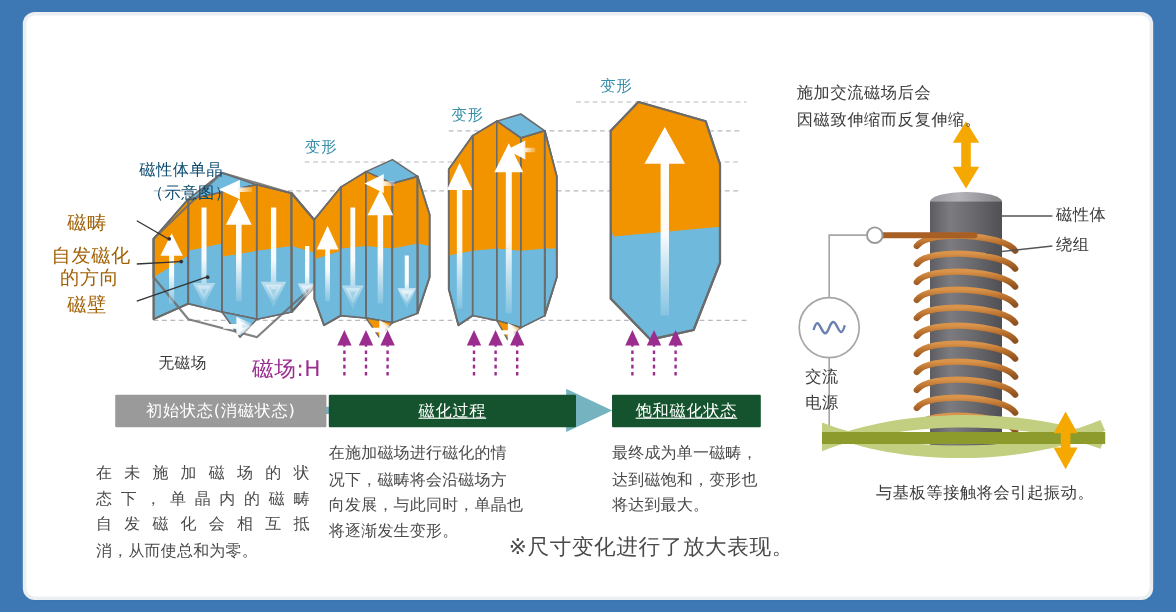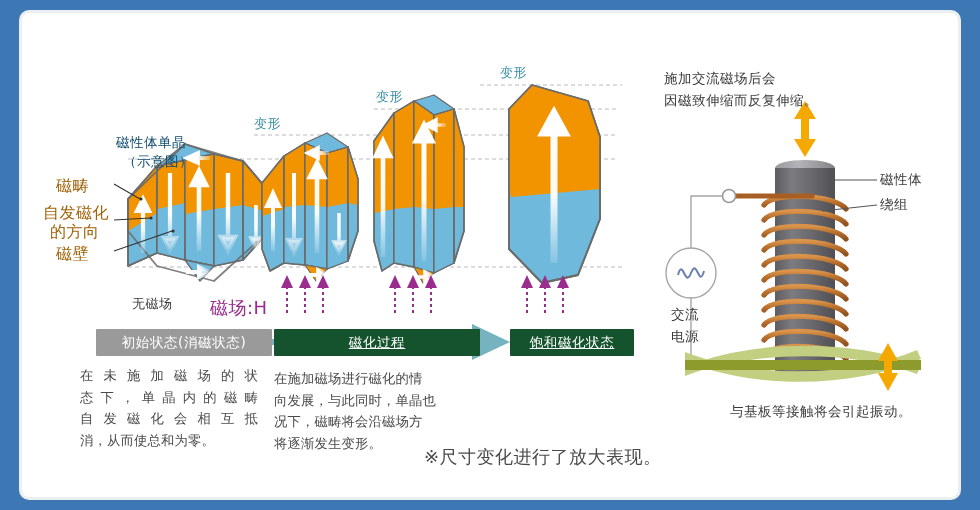--- a/index.html
+++ b/index.html
@@ -334,34 +334,39 @@
       <div class="txt cjk lbl-deform" style="left:354px;top:76px;">变形</div>
       <div class="txt cjk lbl-deform" style="left:478px;top:52px;">变形</div>
 
       <div class="txt cjk lbl-nofield" style="left:110px;top:283px;">无磁场</div>
       <div class="txt cjk lbl-field" style="left:188px;top:283px;">磁场:H</div>
 
       <div class="stepbox gray" style="left:58px;top:316px;width:176px;margin-left:16px;">初始状态(消磁状态)</div>
       <div class="stepbox teal" style="left:252px;top:316px;width:206px;">磁化过程</div>
       <div class="stepbox teal" style="left:488px;top:316px;width:124px;">饱和磁化状态</div>
 
-      <div class="body-col" style="left:58px;top:352px;width:178px;">
+      <div class="body-col" style="left:58px;top:371px;width:178px;">
         <div class="just">在未施加磁场的状</div>
         <div class="just">态下，单晶内的磁畴</div>
         <div class="just">自发磁化会相互抵</div>
         <div>消，从而使总和为零。</div>
       </div>
 
       <div class="body-col" style="left:252px;top:355px;width:215px;">
         <div>在施加磁场进行磁化的情</div>
+        <div>况下，磁畴将会沿磁场方</div>
         <div>向发展，与此同时，单晶也</div>
-        <div>况下，磁畴将会沿磁场方</div>
         <div>将逐渐发生变形。</div>
       </div>
 
+      <div class="body-col" style="left:488px;top:355px;width:160px;">
+        <div>最终成为单一磁畴，</div>
+        <div>达到磁饱和，变形也</div>
+        <div>将达到最大。</div>
+      </div>
 
       <div class="txt cjk lbl-note" style="left:402px;top:432px;">※尺寸变化进行了放大表现。</div>
 
       <div class="txt cjk lbl-right" style="left:642px;top:57px;">施加交流磁场后会</div>
       <div class="txt cjk lbl-right" style="left:642px;top:79px;">因磁致伸缩而反复伸缩。</div>
 
       <div class="txt cjk lbl-right" style="left:858px;top:158px;">磁性体</div>
       <div class="txt cjk lbl-right" style="left:858px;top:183px;">绕组</div>
 
       <div class="txt cjk lbl-right" style="left:649px;top:293px;">交流</div>

